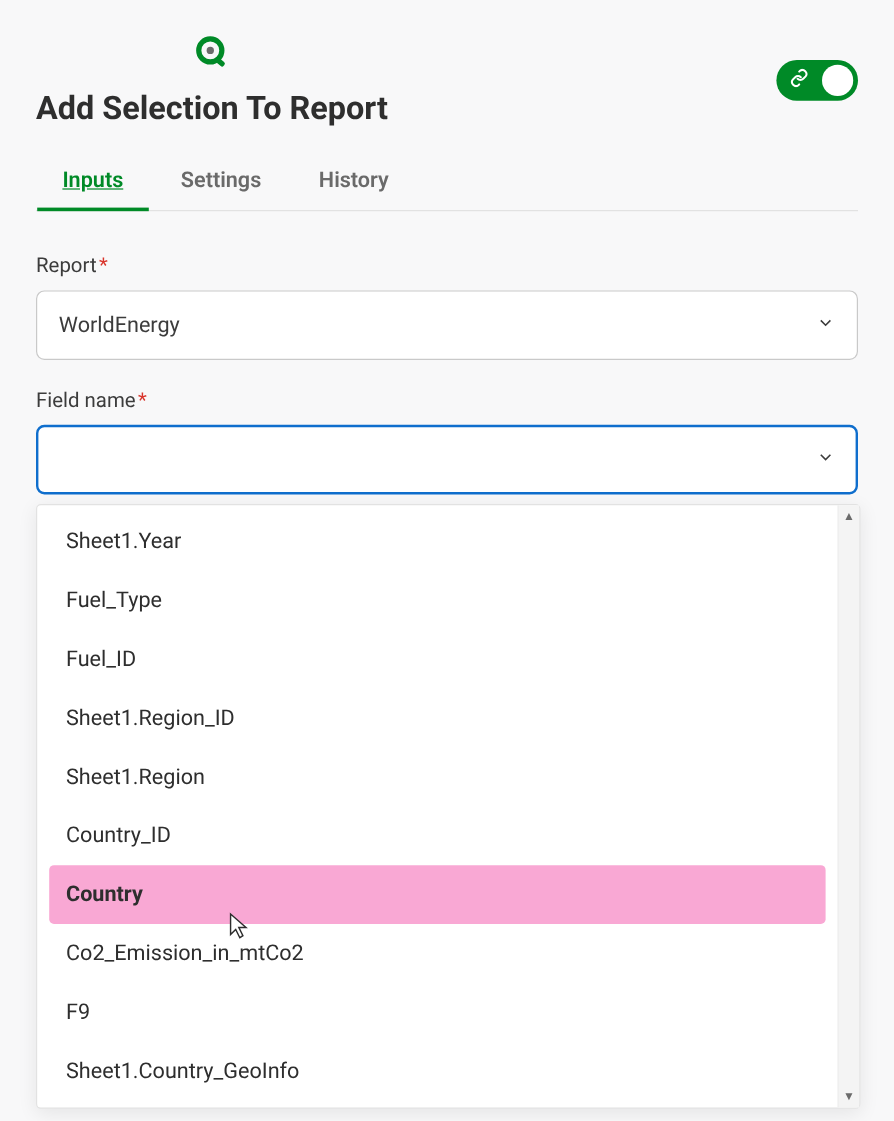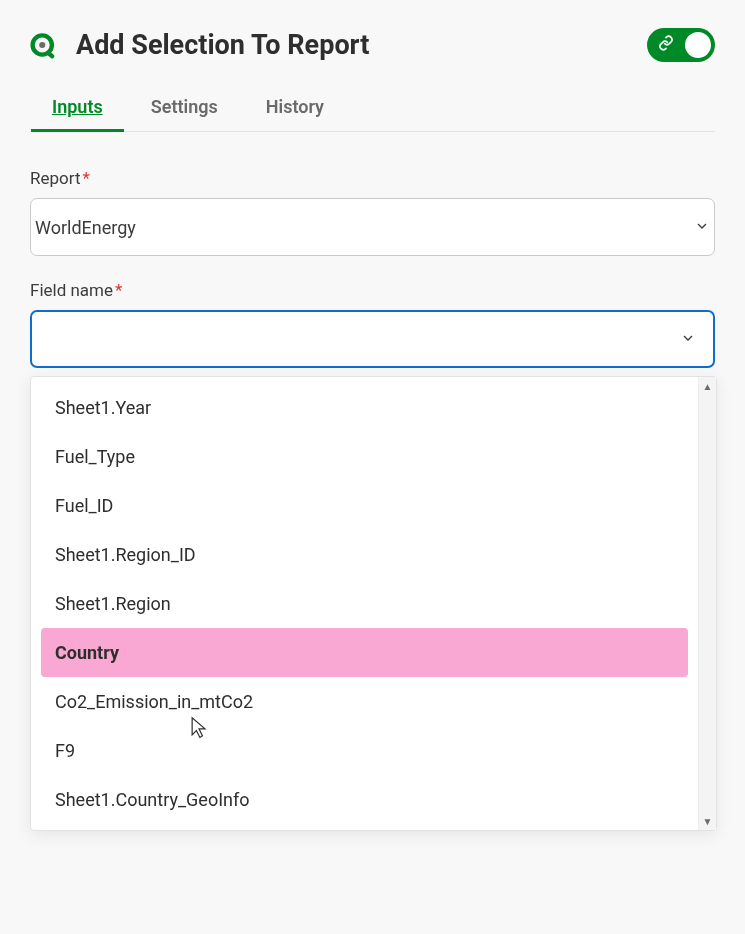--- a/index.html
+++ b/index.html
@@ -16,20 +16,21 @@
   .header {
     display: flex;
     align-items: center;
     justify-content: space-between;
     margin-bottom: 28px;
   }
   .header-left {
     display: flex;
     align-items: center;
     gap: 18px;
+    flex-direction: column;
   }
   .logo {
     width: 28px;
     height: 28px;
     position: relative;
     flex-shrink: 0;
   }
   .title {
     font-size: 27px;
     font-weight: 700;
@@ -102,21 +103,21 @@
   }
   .select-box {
     width: 100%;
     height: 58px;
     background: #fff;
     border: 1px solid #c9c9c9;
     border-radius: 7px;
     display: flex;
     align-items: center;
     justify-content: space-between;
-    padding: 0 4px;
+    padding: 0 18px;
     font-size: 18px;
     color: #3c3c3c;
     cursor: pointer;
   }
   .select-box.focused {
     border: 2px solid #0f6ecd;
     padding: 0 17px;
   }
   .chevron {
     color: #3c3c3c;
@@ -260,20 +261,21 @@
       </div>
 
       <div class="dropdown-wrap">
         <div class="dropdown">
           <div class="dropdown-list">
             <div class="option">Sheet1.Year</div>
             <div class="option">Fuel_Type</div>
             <div class="option">Fuel_ID</div>
             <div class="option">Sheet1.Region_ID</div>
             <div class="option">Sheet1.Region</div>
+            <div class="option">Country_ID</div>
             <div class="option hover">Country</div>
             <div class="option">Co2_Emission_in_mtCo2</div>
             <div class="option">F9</div>
             <div class="option">Sheet1.Country_GeoInfo</div>
           </div>
           <div class="dropdown-scrollbar">
             <div class="scroll-arrow up">▲</div>
             <div class="scroll-arrow down">▼</div>
           </div>
         </div>

